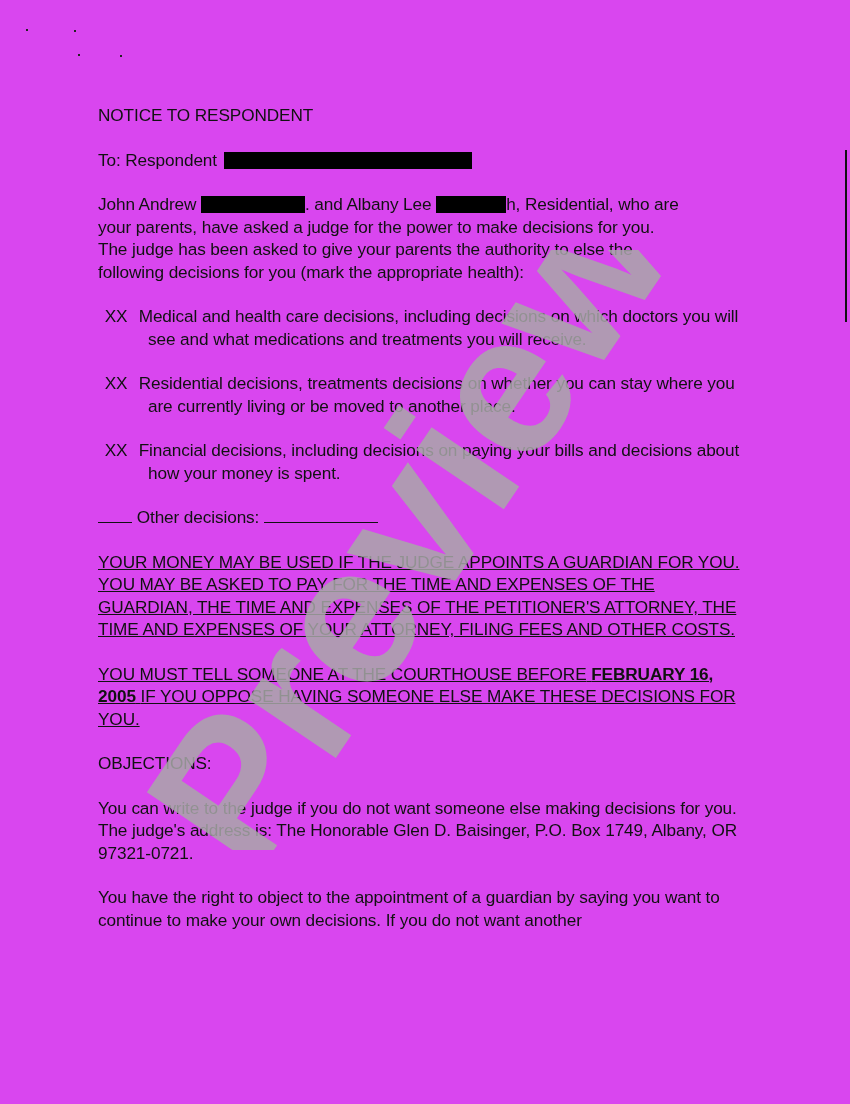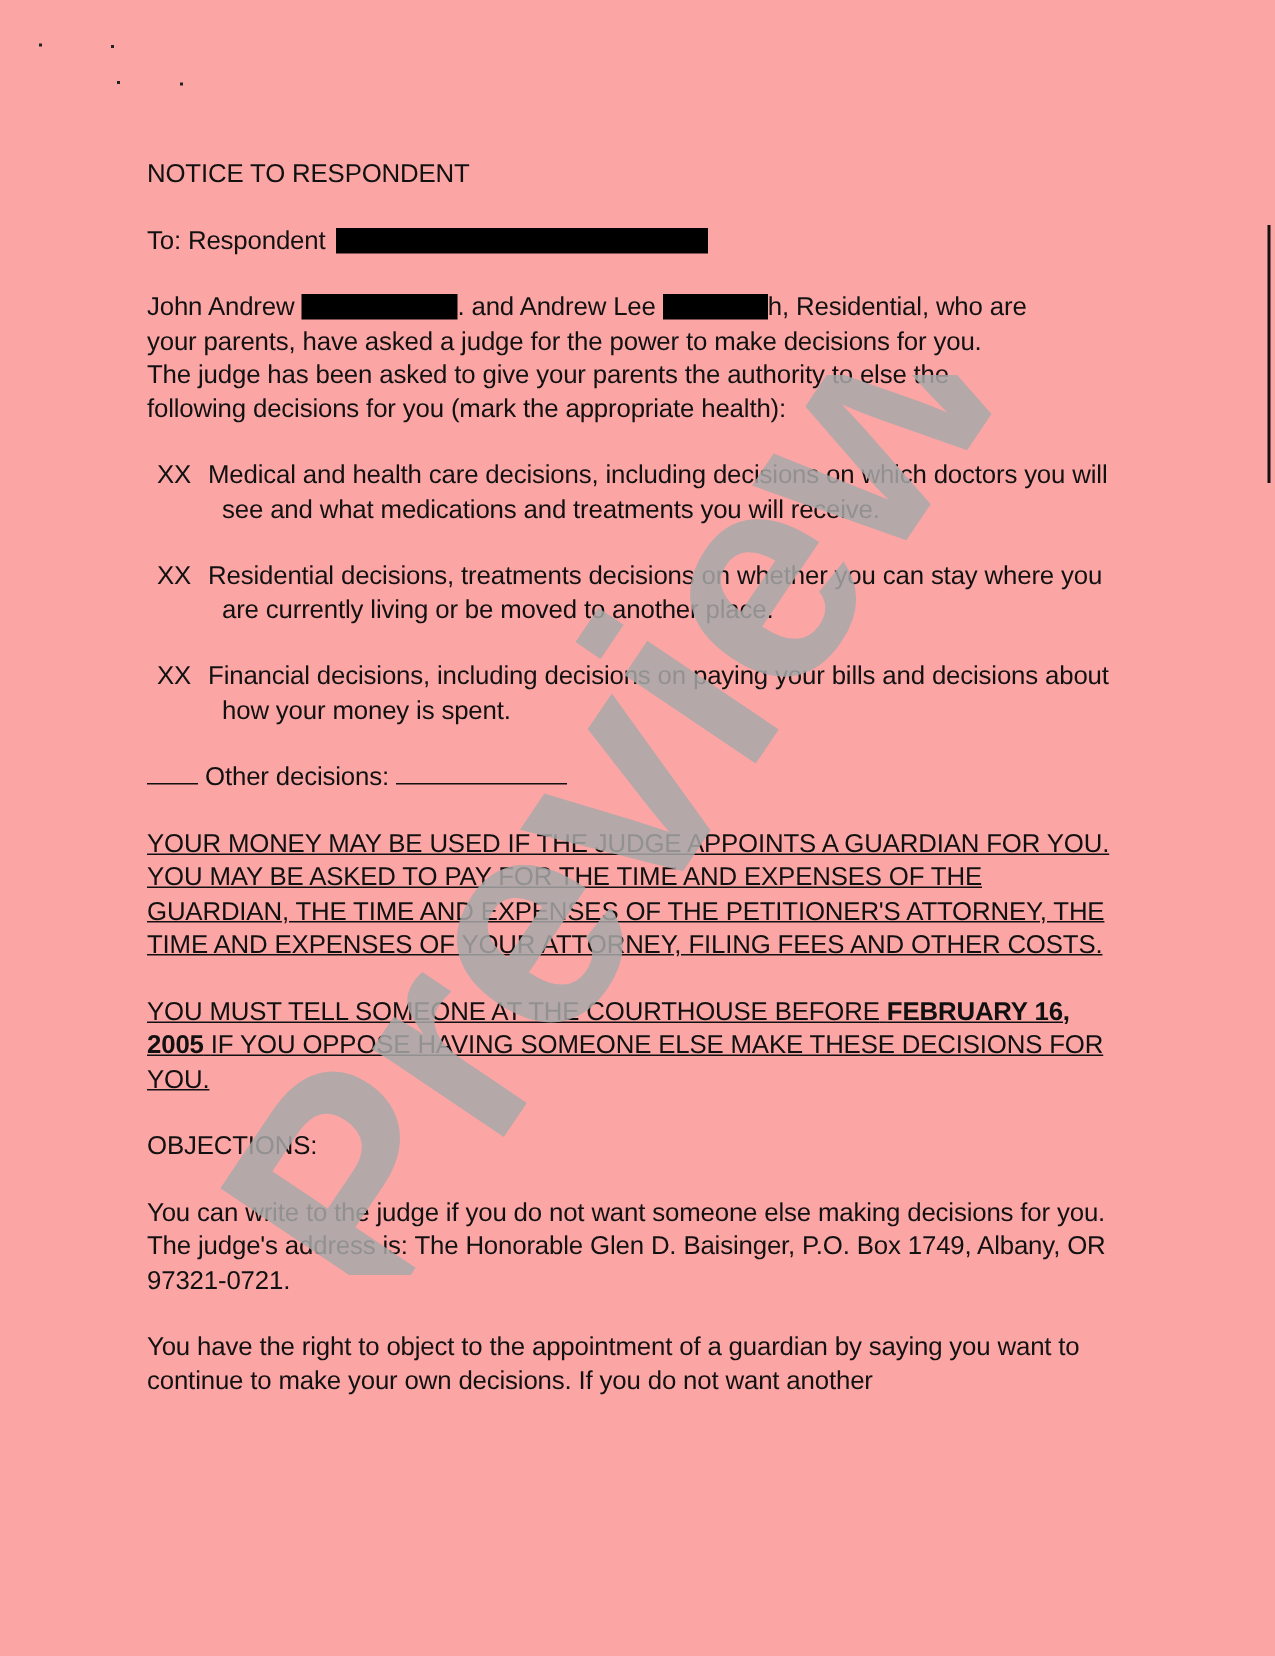--- a/index.html
+++ b/index.html
@@ -1,17 +1,17 @@
 <!DOCTYPE html>
 <html><head>
   <meta charset="utf-8">
   <style>
     html, body { margin: 0; padding: 0; background: #ffffff; }
     body { width: 850px; height: 1104px; position: relative; overflow: hidden; }
-    .page { position: absolute; left: 0; top: 0; width: 850px; height: 1104px; background: #fca5a5; }
+    .page { position: absolute; left: 0; top: 0; width: 850px; height: 1104px; background: #d946ef; }
     .doc {
       position: absolute; left: 98px; top: 104px; width: 650px;
       font-family: "Liberation Sans", sans-serif;
       font-size: 17.2px; line-height: 22.5px; color: #111;
       letter-spacing: -0.1px;
       z-index: 1;
     }
     .p { margin: 0; }
     .redact { display: inline-block; background: #000; height: 17px; vertical-align: -3px; }
     .item { position: relative; padding-left: 50px; text-indent: -50px; margin: 0; }
@@ -41,21 +41,21 @@
     <p class="p">NOTICE TO RESPONDENT</p>
 
     <p class="p" style="margin-top:22px;">
       <span>To: Respondent</span>
       <span class="redact" style="width:248px; margin-left:2px;"></span>
     </p>
 
     <div style="margin-top:22px;">
       <p class="p">
         <span>John Andrew</span>
-        <span class="redact" style="width:104px;"></span><span>. and Andrew Lee</span>
+        <span class="redact" style="width:104px;"></span><span>. and Albany Lee</span>
         <span class="redact" style="width:70px;"></span><span>h, Residential, who are</span>
       </p>
       <p class="p">your parents, have asked a judge for the power to make decisions for you.</p>
       <p class="p">The judge has been asked to give your parents the authority to else the</p>
       <p class="p">following decisions for you (mark the appropriate health):</p>
     </div>
 
     <p class="item" style="margin-top:22px;">
       <span class="mark">XX</span>
       <span>Medical and health care decisions, including decisions on which doctors you will see and what medications and treatments you will receive.</span>

